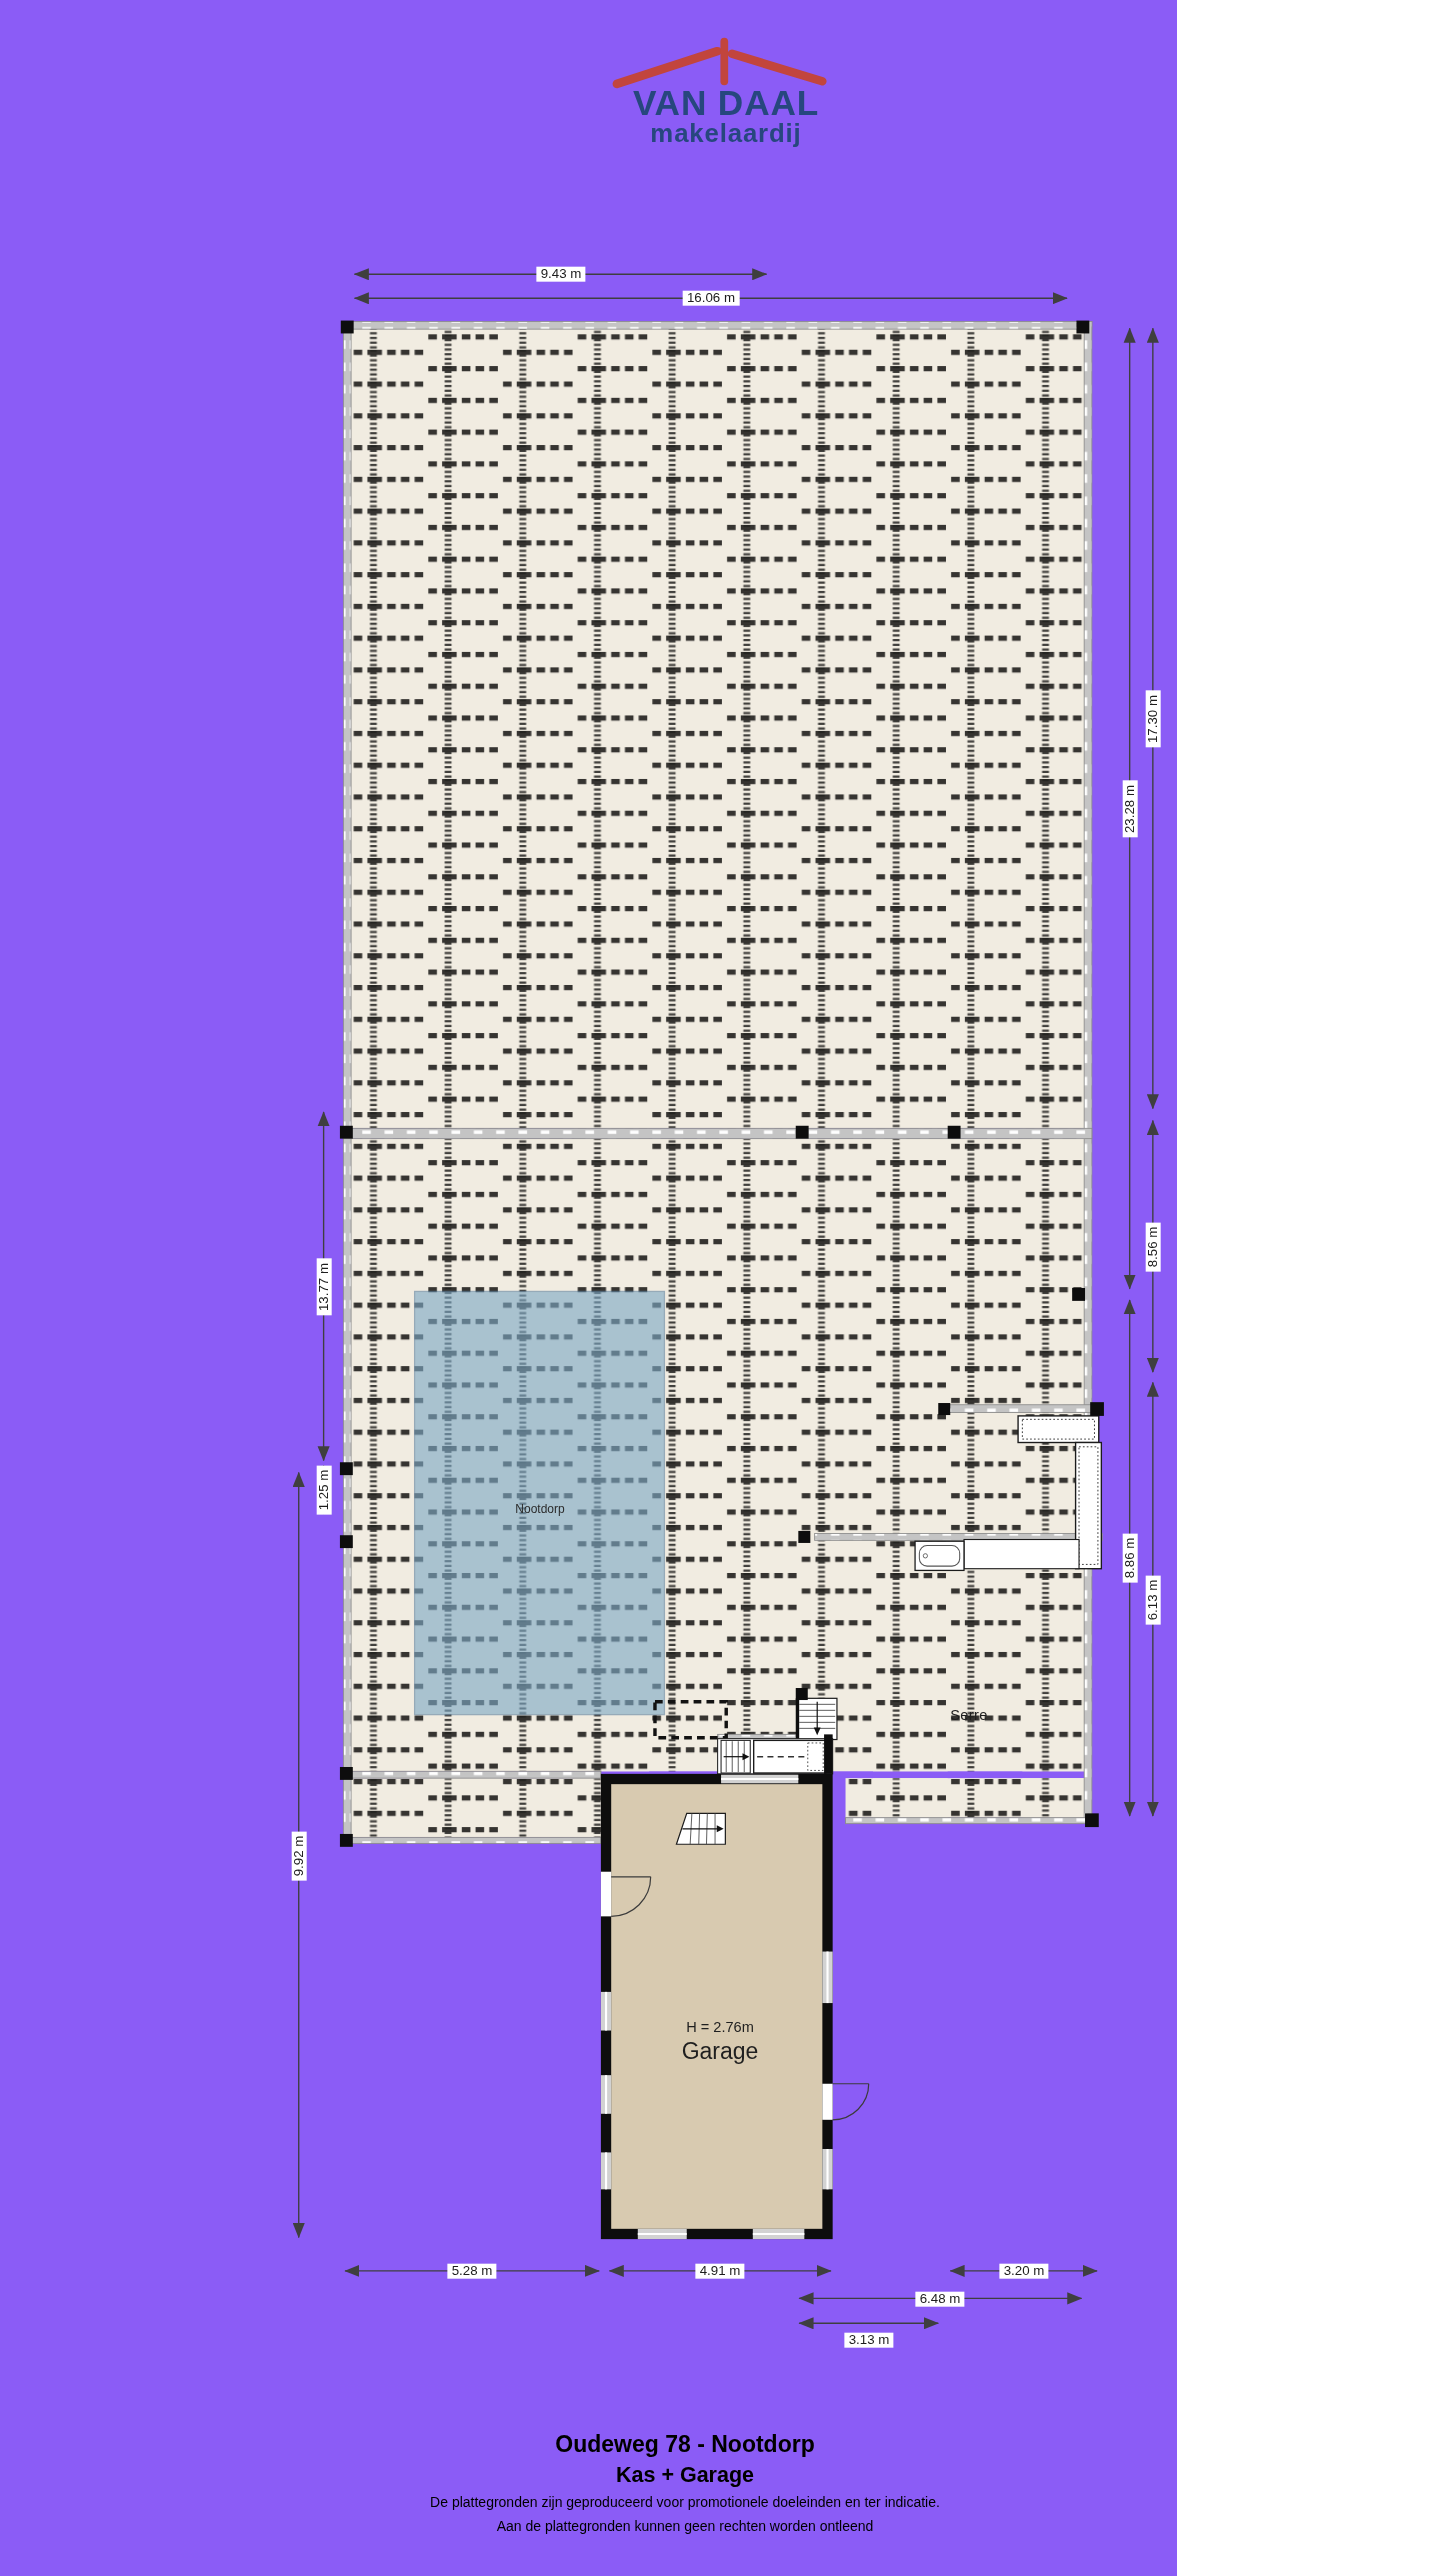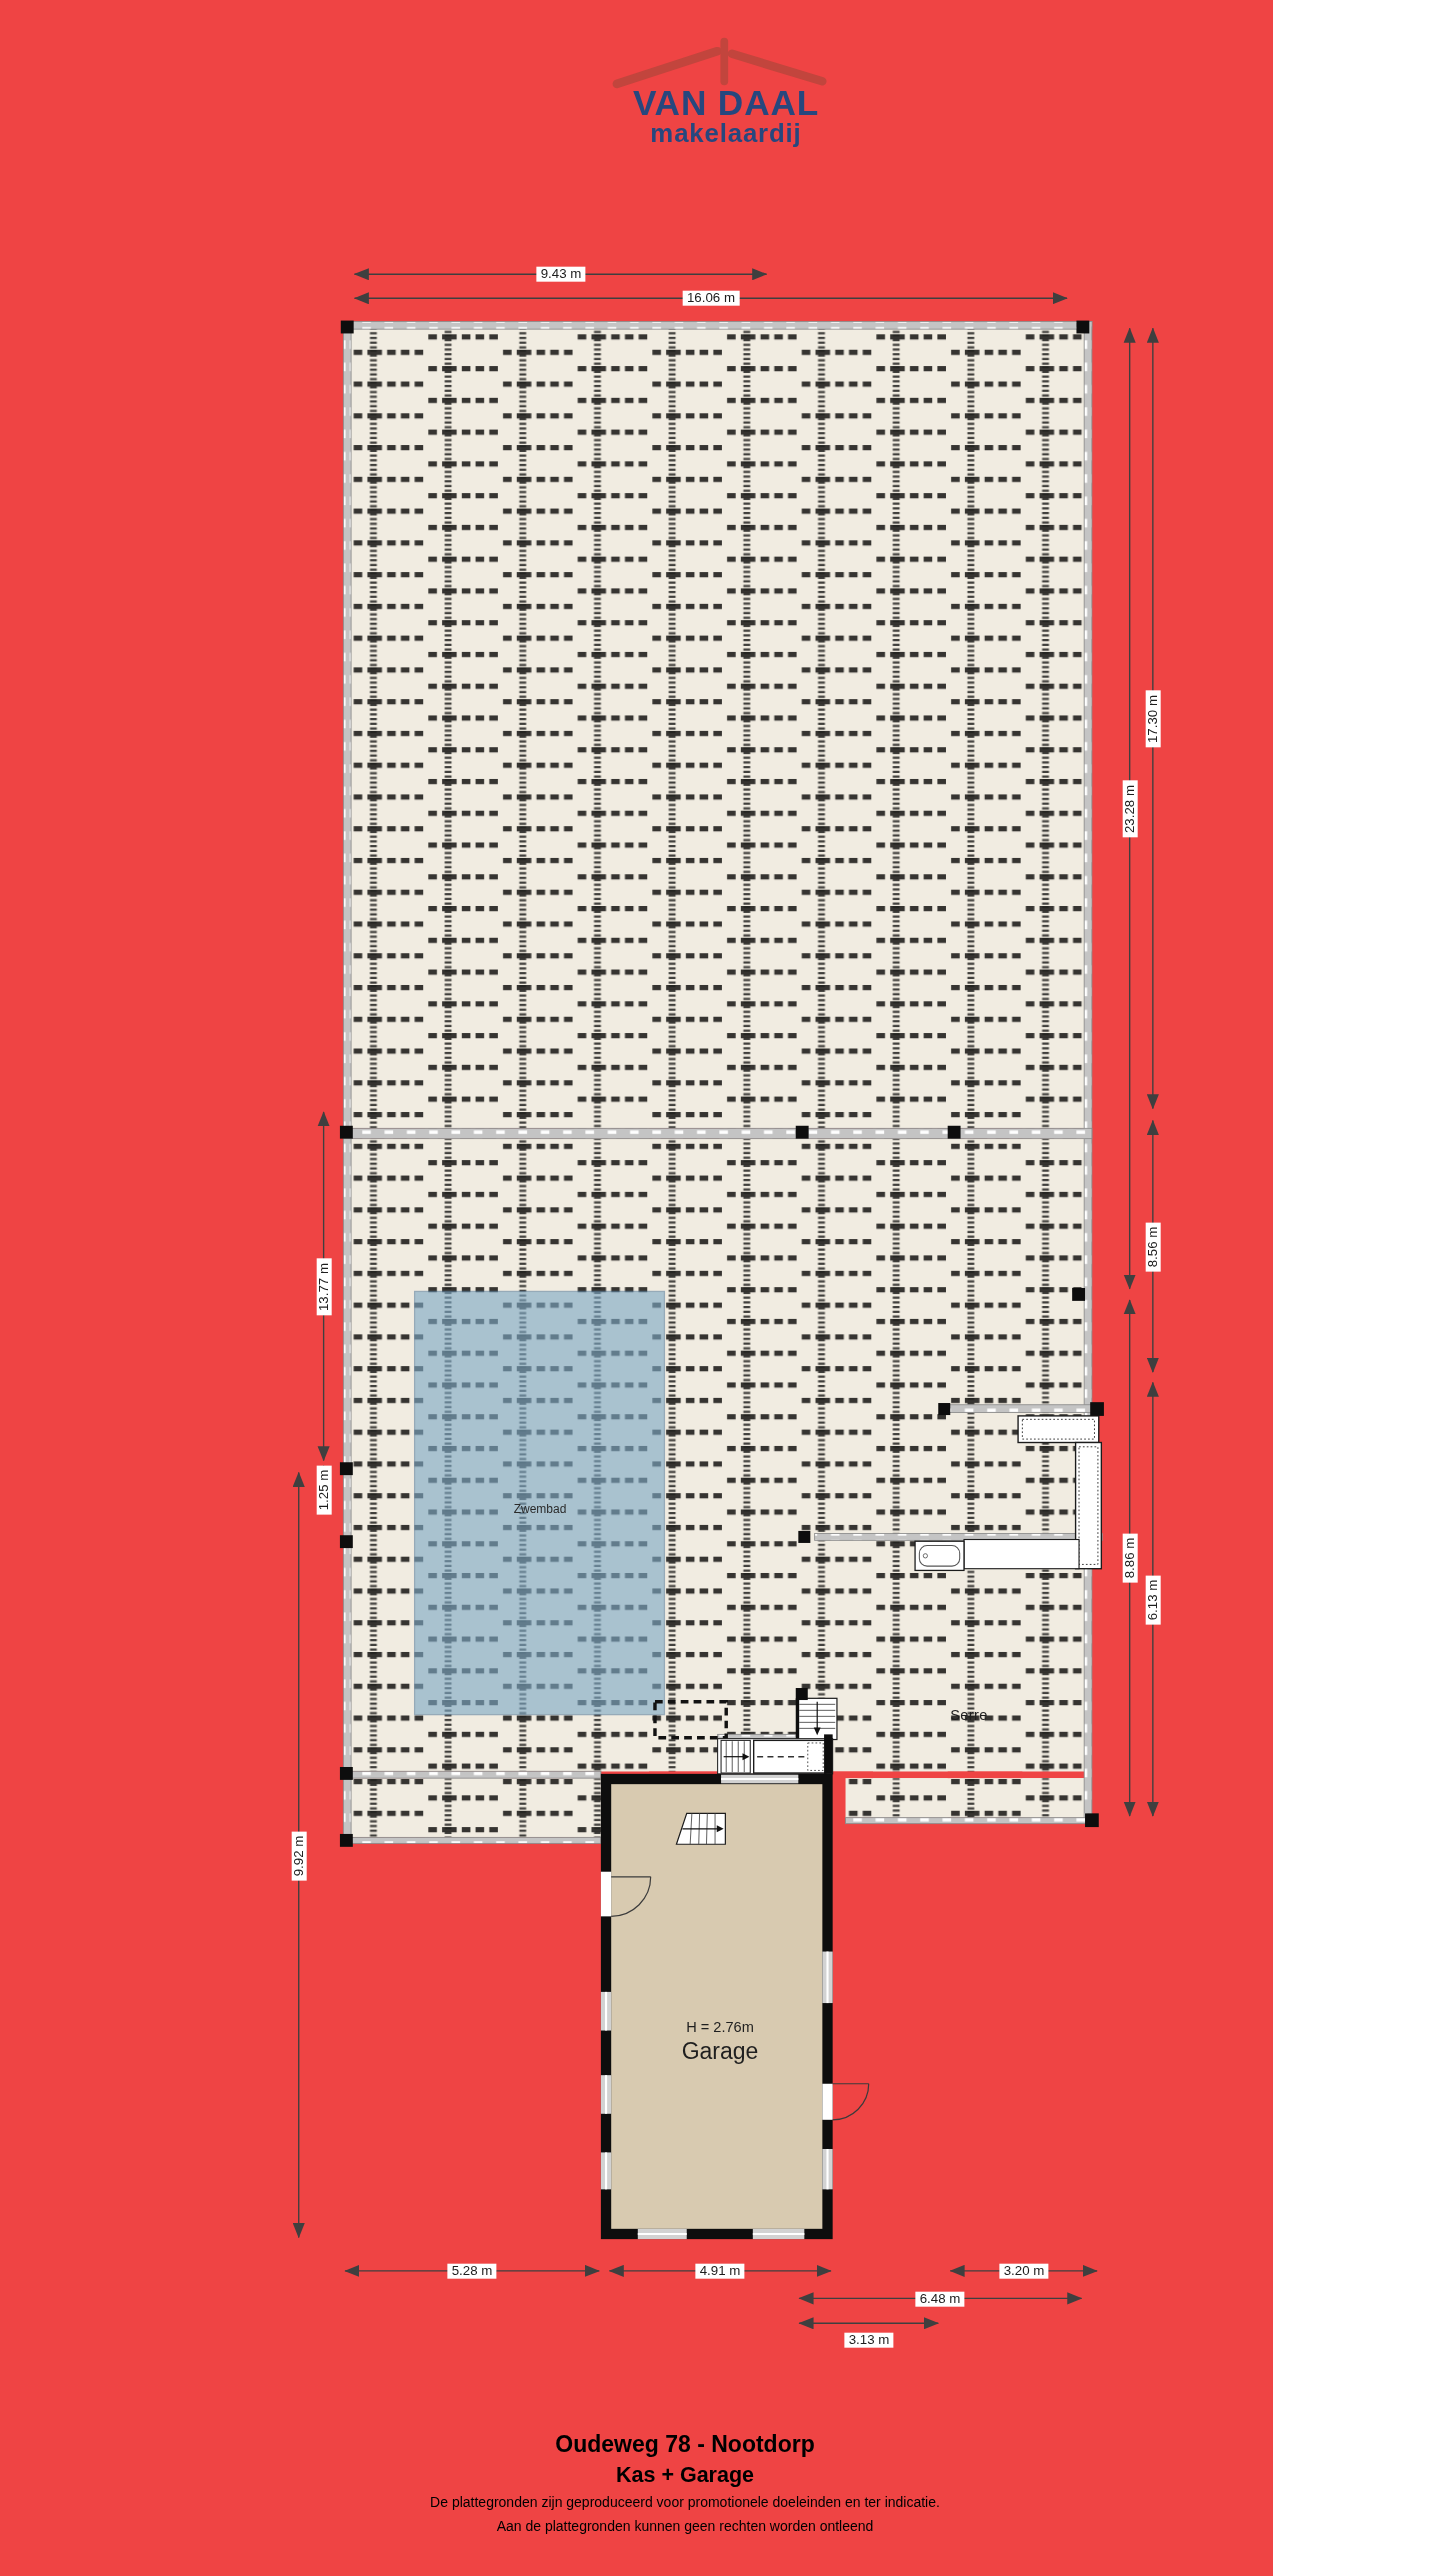--- a/index.html
+++ b/index.html
@@ -1,16 +1,16 @@
 <!DOCTYPE html>
 <html style="font-size:13.7px"><head>
 <meta charset="utf-8">
 <style>
   html,body{margin:0;padding:0;background:#ffffff;}
-  .page{position:relative;width:1273px;height:2576px;background:#ef4444;overflow:hidden;
+  .page{position:relative;width:1177px;height:2576px;background:#8b5cf6;overflow:hidden;
         font-family:"Liberation Sans", sans-serif;}
   .abs{position:absolute;}
   .dimlabel{position:absolute;transform:translate(-50%,-50%);background:#ffffff;
     padding:0 4.3px;font-size:13.3px;color:#1d1d1d;white-space:nowrap;line-height:1.1;}
   .dimlabel.vert{transform:translate(-50%,-50%) rotate(-90deg);}
   .roomlabel{position:absolute;transform:translate(-50%,-50%);color:#1f1f1f;white-space:nowrap;}
   .lbl-pool{font-size:12px;color:#2b2b2b;}
   .lbl-serre{font-size:14.6px;letter-spacing:0.4px;}
   .lbl-garage{font-size:23px;}
   .lbl-garageh{font-size:14.6px;}
@@ -249,21 +249,21 @@
   <div class="dimlabel vert" style="left:1153px;top:1600px;">6.13 m</div>
   <div class="dimlabel vert" style="left:324px;top:1287px;">13.77 m</div>
   <div class="dimlabel vert" style="left:324px;top:1490px;">1.25 m</div>
   <div class="dimlabel vert" style="left:299px;top:1856px;">9.92 m</div>
   <div class="dimlabel" style="left:472px;top:2271px;">5.28 m</div>
   <div class="dimlabel" style="left:720px;top:2271px;">4.91 m</div>
   <div class="dimlabel" style="left:1024px;top:2271px;">3.20 m</div>
   <div class="dimlabel" style="left:940px;top:2299px;">6.48 m</div>
   <div class="dimlabel" style="left:869px;top:2324px;margin-top:16px;">3.13 m</div>
 
-  <div class="roomlabel lbl-pool" style="left:540px;top:1509px;">Zwembad</div>
+  <div class="roomlabel lbl-pool" style="left:540px;top:1509px;">Nootdorp</div>
   <div class="roomlabel lbl-serre" style="left:969px;top:1715px;">Serre</div>
   <div class="roomlabel lbl-garage" style="left:720px;top:2008px;margin-top:43px;">Garage</div>
   <div class="roomlabel lbl-garageh" style="left:720px;top:2027px;">H = 2.76m</div>
 
   <div class="footer f-title" style="top:2431px;">Oudeweg 78 - Nootdorp</div>
   <div class="footer f-sub" style="top:2463px;">Kas + Garage</div>
   <div class="footer f-small" style="top:2494px;">De plattegronden zijn geproduceerd voor promotionele doeleinden en ter indicatie.</div>
   <div class="footer f-small" style="top:2518px;">Aan de plattegronden kunnen geen rechten worden ontleend</div>
 
 </div>

